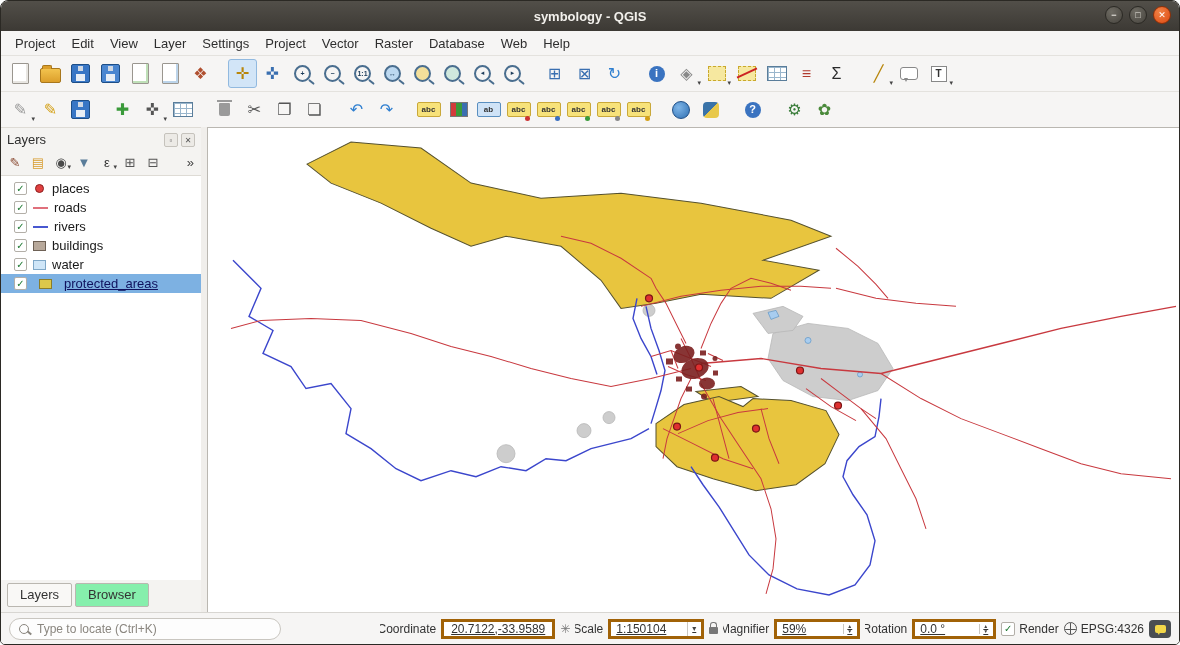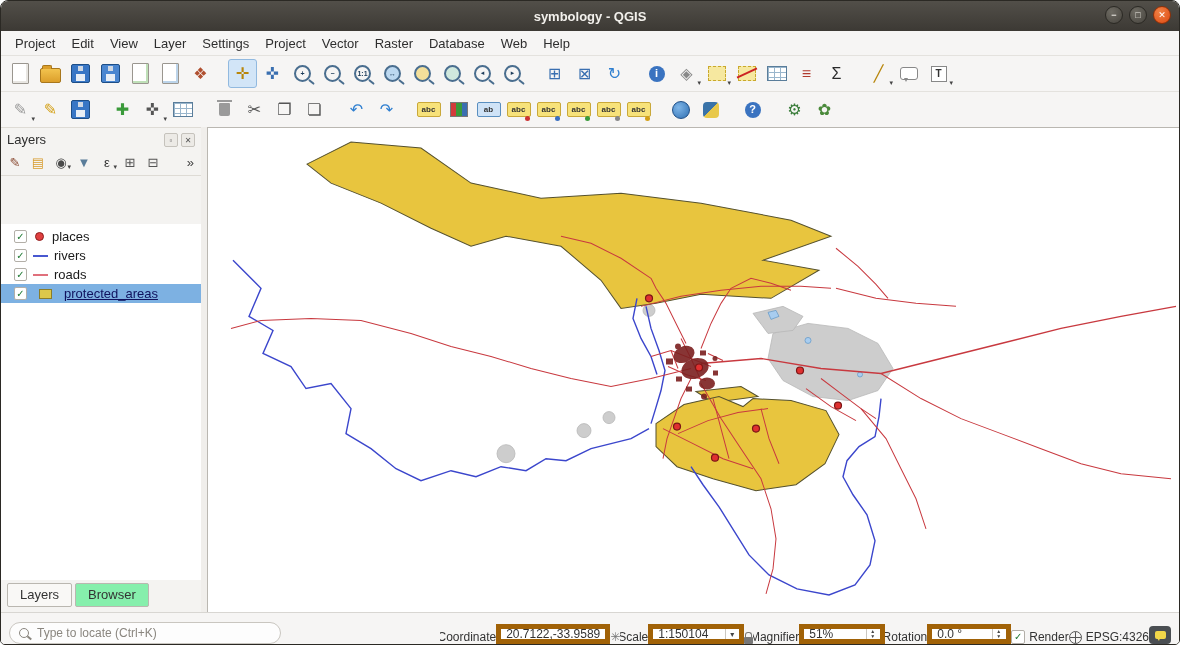--- a/index.html
+++ b/index.html
@@ -71,21 +71,21 @@
   .panel{width:200px;flex:none;display:flex;flex-direction:column;background:#f4f3f1;border-top:1px solid #dedbd5;}
   .panel-header{display:flex;align-items:center;padding:4px 6px 2px;font-size:13px;color:#2e2e2e;}
   .panel-title{flex:1;}
   .ph-btn{width:14px;height:14px;font-size:8px;line-height:13px;text-align:center;color:#555;border:1px solid #c5c2bc;
     border-radius:2px;margin-left:3px;background:#eceae6;box-sizing:border-box;}
   .panel-tools{display:flex;align-items:center;gap:3px;padding:3px 4px;border-bottom:1px solid #dedbd5;}
   .pt-item{width:20px;height:20px;display:flex;align-items:center;justify-content:center;position:relative;border-radius:2px;}
   .pt-item .tbi{font-size:13px;}
   .pt-spacer{flex:1;}
   .pt-overflow{color:#444;font-size:13px;padding:0 3px;}
-  .layer-list{flex:1;background:#fff;overflow:hidden;padding-top:3px;margin-top:48px;}
+  .layer-list{flex:1;background:#fff;overflow:hidden;padding-top:3px;}
   .layer-row{display:flex;align-items:center;gap:6px;height:19px;padding-left:13px;font-size:13px;color:#1a1a1a;}
   .layer-row.selected{background:#7db1e2;gap:12px;}
   .layer-row.selected .layer-label{text-decoration:underline;color:#10125e;}
   .chk{width:13px;height:13px;flex:none;border:1px solid #b3afa8;border-radius:2px;background:#fff;font-size:10px;
     line-height:11px;text-align:center;color:#1f7a33;box-sizing:border-box;}
   .chk::after{content:'✓';}
   .sw{flex:none;box-sizing:border-box;}
   .sw-dot{width:9px;height:9px;border-radius:50%;background:#e04040;border:1px solid #8e1f1f;margin:0 2px;}
   .sw-line-road{width:15px;border-top:2px solid #e0707c;}
   .sw-line-river{width:15px;border-top:2px solid #4858d0;}
@@ -93,34 +93,34 @@
   .sw-water{width:13px;height:10px;background:#cfe6f8;border:1px solid #7fa8c8;}
   .sw-protected{width:13px;height:10px;background:#dcc84a;border:1px solid #8a7d2a;}
   .sw-landuse{width:13px;height:10px;background:#ccc;border:1px solid #8a8a8a;}
   .panel-tabs{display:flex;gap:3px;padding:3px 6px 5px;background:#f4f3f1;}
   .ptab{padding:3px 12px 4px;font-size:13px;color:#333;background:#86efac;border:1px solid #bab7b0;border-radius:2px;}
   .ptab.active{background:#f9f8f6;}
   .splitter{width:6px;flex:none;background:#f0eeeb;}
   .map-wrap{flex:1;position:relative;background:#fff;border:1px solid #bab7b1;border-right:none;border-bottom:none;}
   .map-wrap svg{position:absolute;inset:0;width:100%;height:100%;}
   
-  .statusbar{height:31px;flex:none;display:flex;align-items:flex-end;padding:0 8px;background:#f6f5f4;
+  .statusbar{height:31px;flex:none;display:flex;align-items:center;gap:5px;padding:0 8px;background:#f6f5f4;
     border-top:1px solid #d8d6d2;font-size:12px;color:#333;}
   .locate{display:flex;align-items:center;gap:6px;width:272px;height:22px;border:1px solid #c9c6c0;border-radius:11px;
     background:#fdfdfd;padding:0 9px;box-sizing:border-box;flex:none;}
   .mini-mag{width:8px;height:8px;border:1.5px solid #8a867f;border-radius:50%;position:relative;flex:none;}
   .mini-mag::after{content:'';position:absolute;width:5px;height:1.5px;background:#8a867f;right:-4px;bottom:-1px;transform:rotate(40deg);}
   .locate input{border:none;outline:none;background:transparent;font:12px "Liberation Sans","DejaVu Sans",sans-serif;color:#555;width:100%;}
   .locate input::placeholder{color:#8a867f;}
   .sb-spacer{flex:1;}
   .sb-label{overflow:hidden;display:inline-flex;justify-content:flex-end;flex:none;}
   .sb-label span{white-space:nowrap;flex:none;}
   .w-coord{width:56px;} .w-scale{width:28px;} .w-mag{width:46px;} .w-rot{width:42px;}
-  .sb-field{height:20px;border:5px solid #a16207;background:#fff;display:flex;align-items:center;padding:0 5px;
-    box-sizing:border-box;flex:none;font-size:12px;}
+  .sb-field{height:20px;border:3px solid #a16207;background:#fff;display:flex;align-items:center;padding:0 5px;
+    box-sizing:border-box;flex:none;font-size:12px;text-decoration:underline;}
   .f-coord{width:114px;justify-content:center;}
   .f-scale{width:96px;justify-content:space-between;}
   .combo-arrow{font-size:8px;color:#444;border-left:1px solid #cac7c1;padding-left:4px;margin-left:4px;align-self:stretch;display:flex;align-items:center;}
   .spin{display:flex;align-items:center;justify-content:space-between;}
   .f-magv{width:86px;} .f-rotv{width:84px;}
   .spin-btns{display:flex;flex-direction:column;line-height:5px;font-size:5px;color:#444;border-left:1px solid #cac7c1;
     padding-left:3px;margin-left:4px;}
   .sb-icon{font-size:12px;color:#777;flex:none;}
   .ic-lock{width:9px;height:7px;background:#777;border-radius:1px;position:relative;margin-top:4px;flex:none;}
   .ic-lock::before{content:'';position:absolute;top:-5px;left:1px;width:5px;height:4px;border:1.5px solid #777;
@@ -528,31 +528,41 @@
       <div class="layer-list">
 
           <div class="layer-row">
             <span class="chk"></span>
             <span class="sw sw-dot"></span>
             <span class="layer-label">places</span>
           </div>
 
           <div class="layer-row">
             <span class="chk"></span>
+            <span class="sw sw-line-road"></span>
+            <span class="layer-label">roads</span>
+          </div>
+
+          <div class="layer-row">
+            <span class="chk"></span>
             <span class="sw sw-line-river"></span>
             <span class="layer-label">rivers</span>
           </div>
 
           <div class="layer-row">
             <span class="chk"></span>
-            <span class="sw sw-line-road"></span>
-            <span class="layer-label">roads</span>
+            <span class="sw sw-buildings"></span>
+            <span class="layer-label">buildings</span>
           </div>
 
-
+          <div class="layer-row">
+            <span class="chk"></span>
+            <span class="sw sw-water"></span>
+            <span class="layer-label">water</span>
+          </div>
 
           <div class="layer-row selected">
             <span class="chk"></span>
             <span class="sw sw-protected"></span>
             <span class="layer-label">protected_areas</span>
           </div>
 
         </div>
       <div class="panel-tabs">
 
@@ -660,21 +670,21 @@
     <div class="sb-field f-scale">
       <span>1:150104</span>
       <span class="combo-arrow">▾</span>
     </div>
     <span class="ic-lock"></span>
 
     <span class="sb-label w-mag">
         <span>Magnifier</span>
       </span>
     <div class="sb-field spin f-magv">
-      <span>51%</span>
+      <span>59%</span>
       <span class="spin-btns">
           <span>▲</span>
           <span>▼</span>
         </span>
     </div>
 
     <span class="sb-label w-rot">
         <span>Rotation</span>
       </span>
     <div class="sb-field spin f-rotv">

